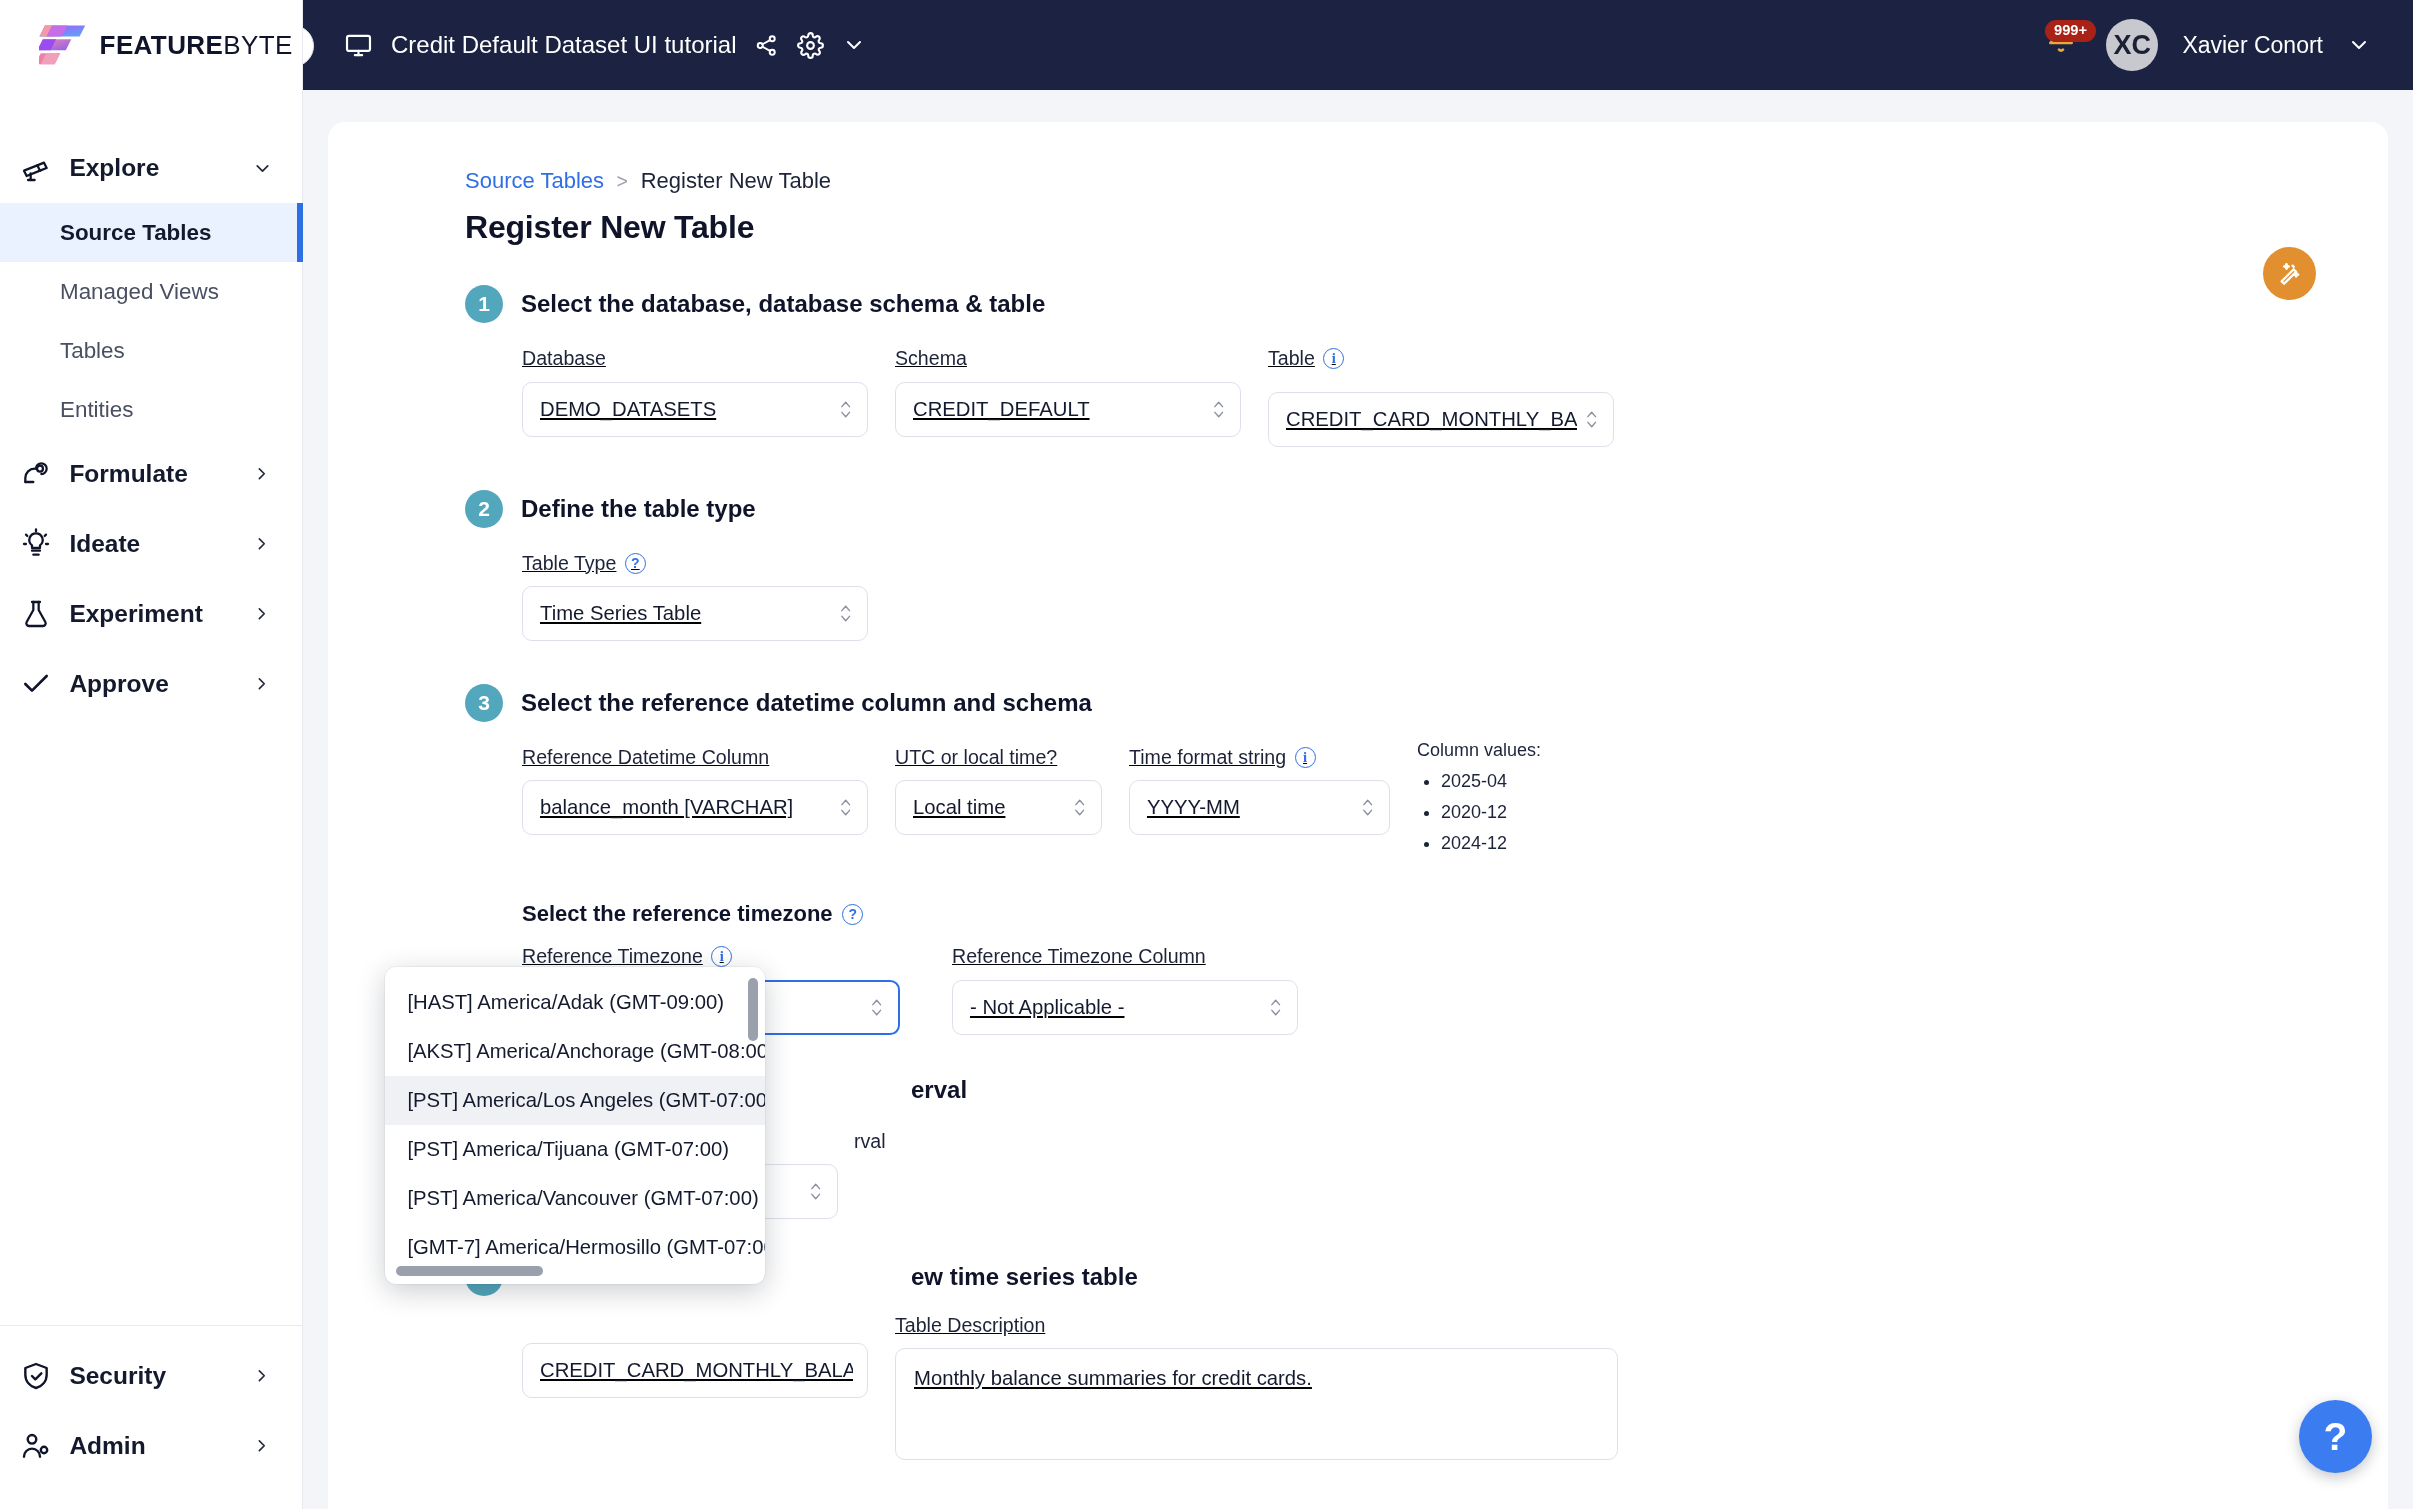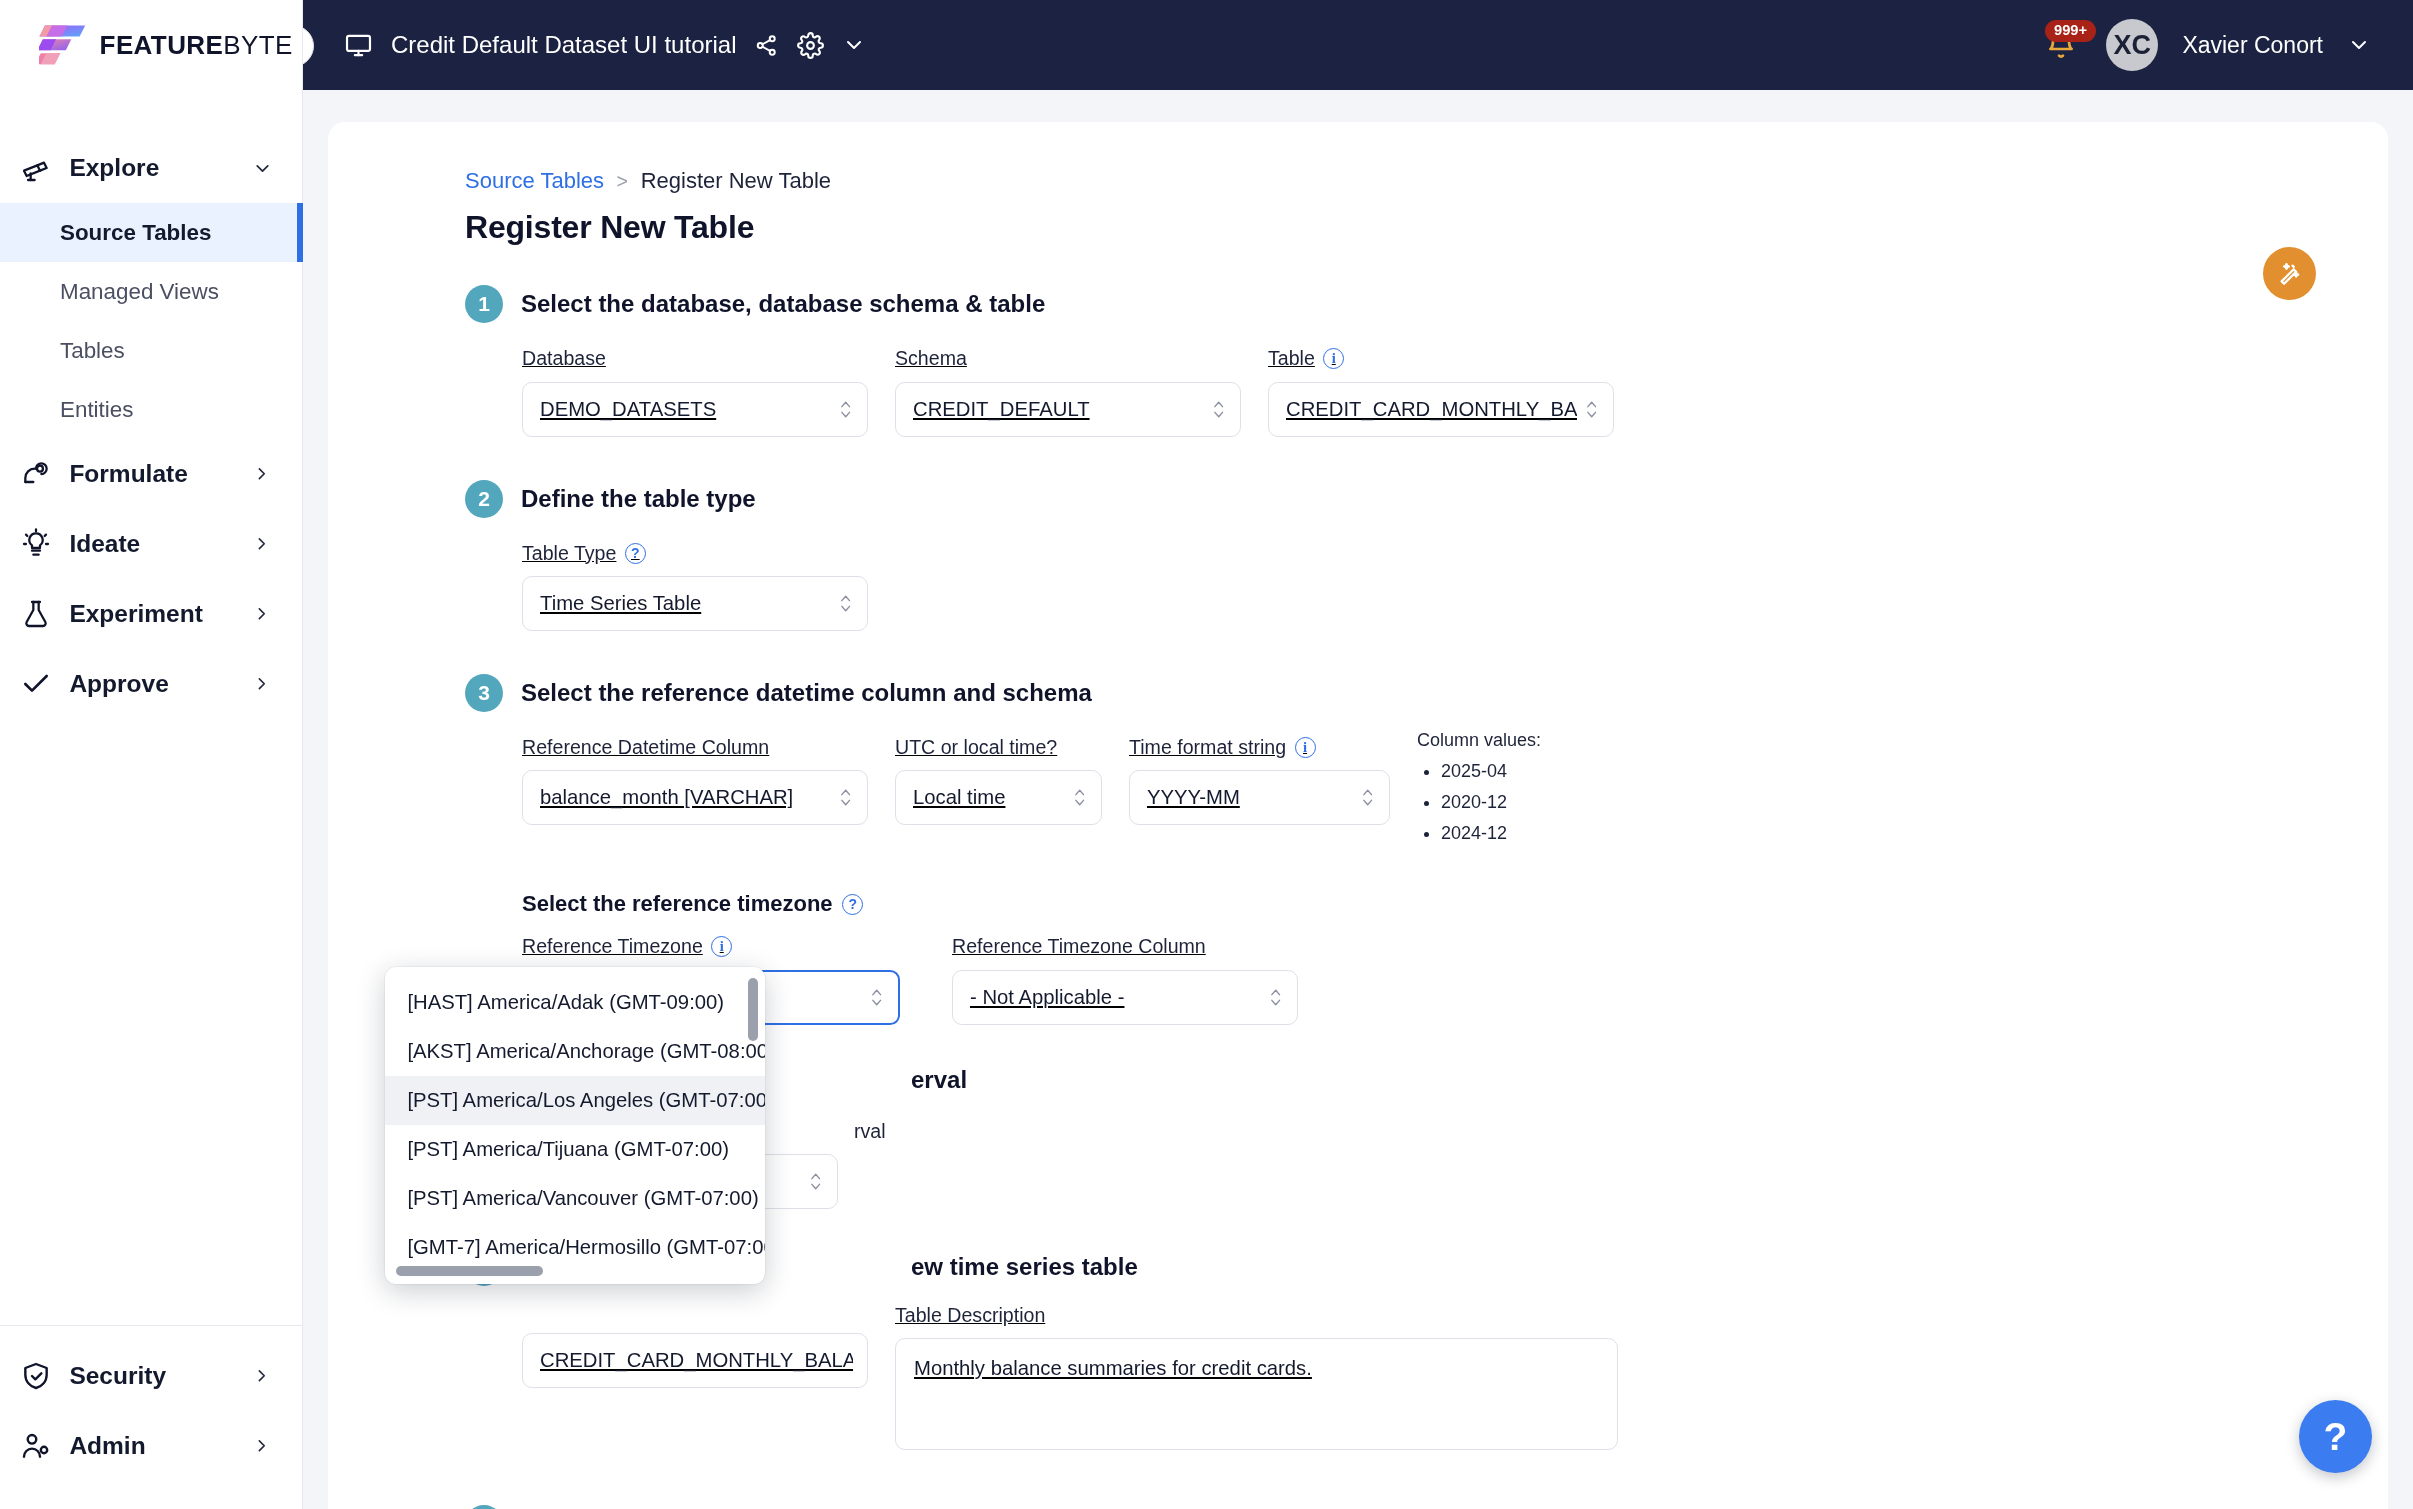--- a/index.html
+++ b/index.html
@@ -61,21 +61,21 @@
     position: absolute; left: -31px; top: 25px;
     width: 42px; height: 42px; border-radius: 50%;
     background: #ffffff; border: 1.4px solid #dfe2ea;
     display: flex; align-items: center; justify-content: center;
     color: #6d7384; z-index: 60; cursor: pointer;
   }
   .tb-left { display: flex; align-items: center; padding-left: 41px; gap: 18px; }
   .tb-title { color: #ffffff; font-size: 24px; font-weight: 500; }
   .tb-icon { color: #ffffff; display: flex; align-items: center; justify-content: center; cursor: pointer; }
   .tb-right { margin-left: auto; display: flex; align-items: center; gap: 24px; padding-right: 42px; }
-  .bell-wrap { position: relative; width: 43px; height: 45px; display:flex; align-items:center; justify-content:center; cursor:pointer; }
+  .bell-wrap { position: relative; width: 43px; height: 45px; display:flex; align-items:flex-start; justify-content:center; cursor:pointer; }
   .bell-badge {
     position: absolute; top: -2.8px; left: 5.6px;
     background: #a82218; color: #fff;
     font-size: 14.7px; font-weight: 700;
     border-radius: 15.4px; padding: 3.5px 9px 4.2px;
     line-height: 1; z-index: 2; white-space: nowrap;
   }
   .avatar {
     width: 52px; height: 52px; border-radius: 50%;
     background: #c7c9cf; color: #1b2034;
@@ -439,21 +439,21 @@
             <div class="select">
               <span class="val">CREDIT_DEFAULT</span>
               <span class="spin">
                 <svg width="15.4" height="21" viewBox="0 0 12 22" fill="none" stroke="#8b90a0" stroke-width="1.5" stroke-linecap="round" stroke-linejoin="round">
                     <polyline points="2 8 6 3.5 10 8"></polyline>
                     <polyline points="2 14 6 18.5 10 14"></polyline>
                   </svg>
               </span>
             </div>
           </div>
-          <div class="field" style="width:346px;">
+          <div class="field" style="width:346px;gap:10px;">
             <span class="field-label">
               <span>Table</span>
               <span class="info-i">i</span>
             </span>
             <div class="select">
               <span class="val">CREDIT_CARD_MONTHLY_BALANC</span>
               <span class="spin">
                 <svg width="15.4" height="21" viewBox="0 0 12 22" fill="none" stroke="#8b90a0" stroke-width="1.5" stroke-linecap="round" stroke-linejoin="round">
                     <polyline points="2 8 6 3.5 10 8"></polyline>
                     <polyline points="2 14 6 18.5 10 14"></polyline>

